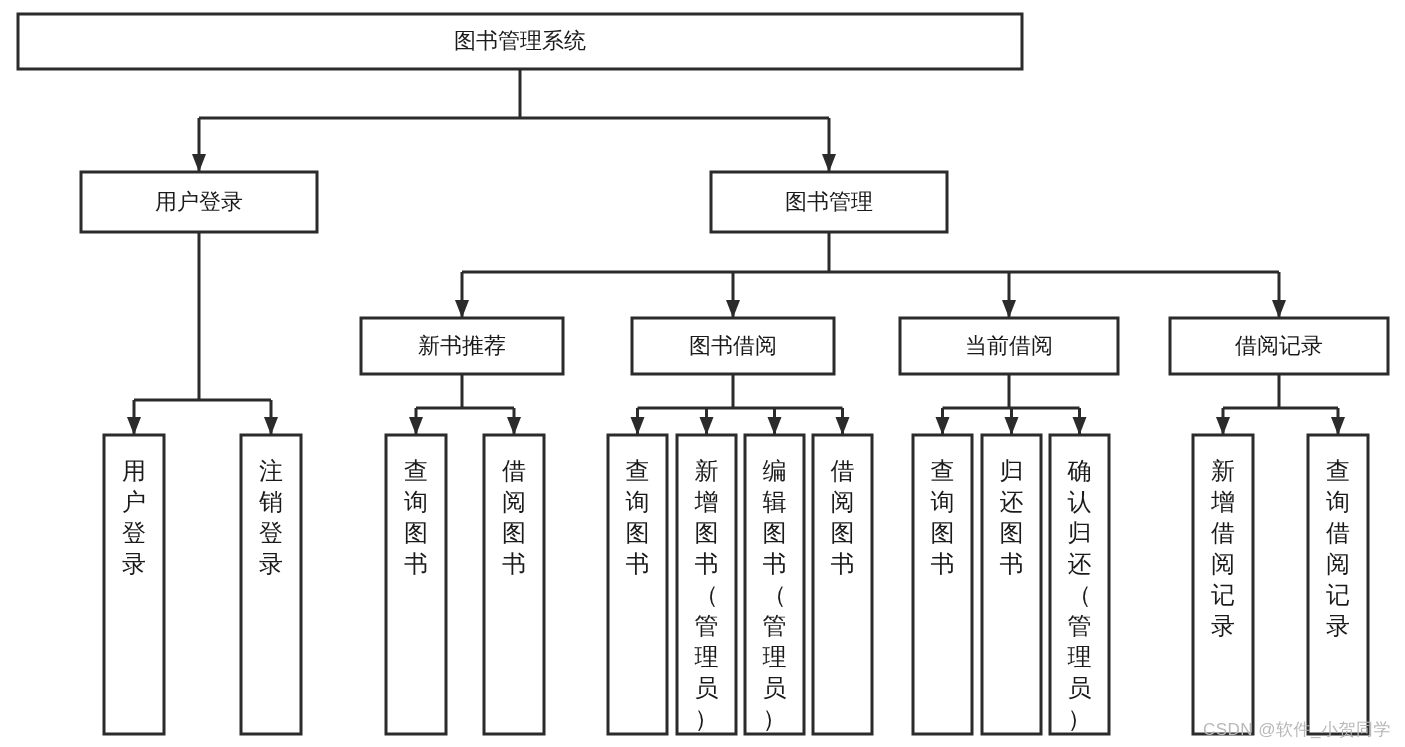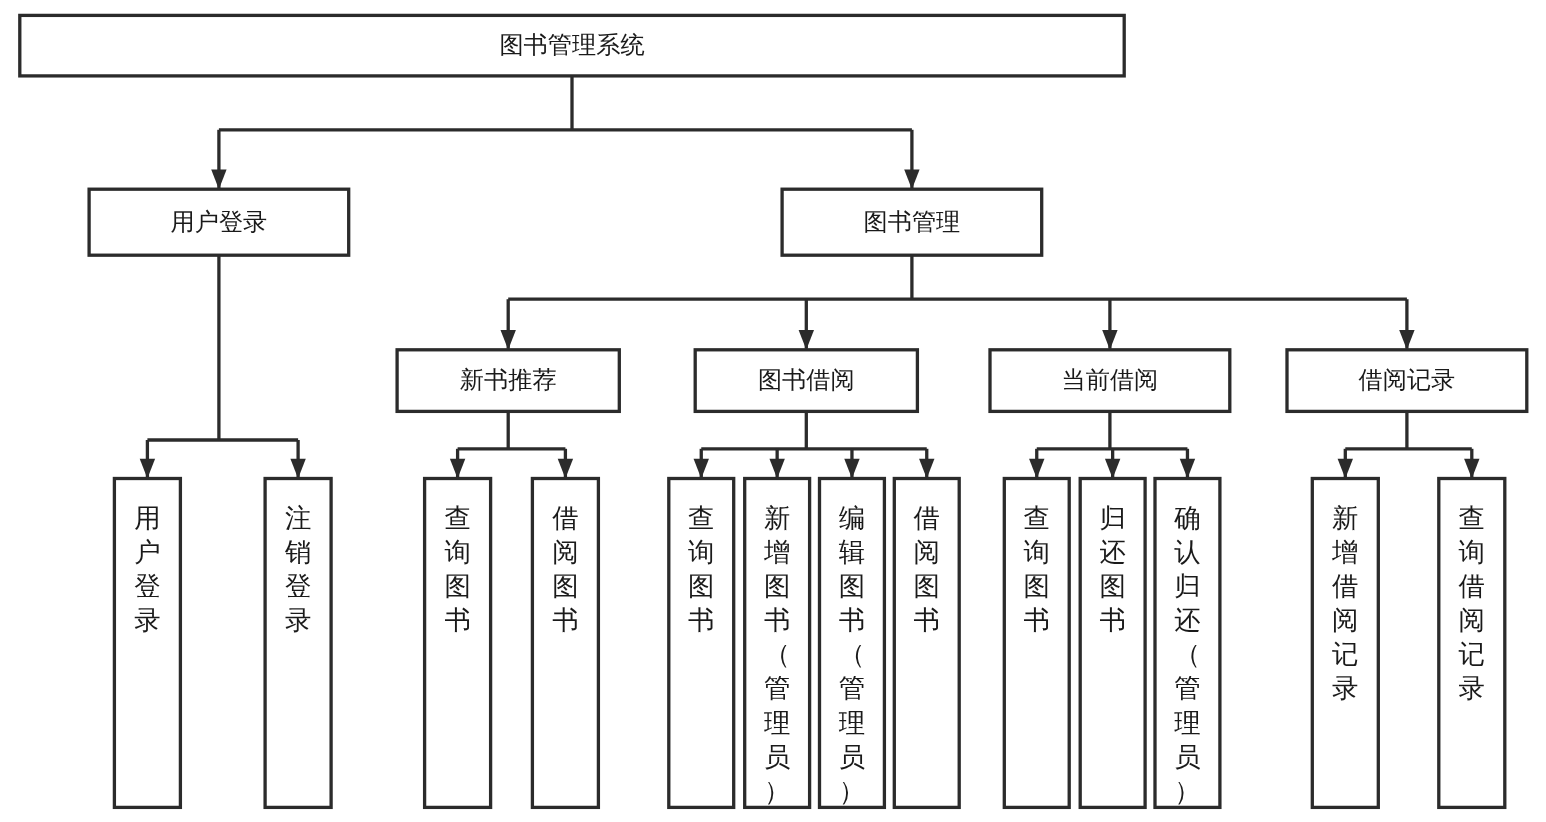--- a/index.html
+++ b/index.html
@@ -203,13 +203,14 @@
         <g>
           <rect x="1193" y="435" width="60" height="299" class="node-rect"></rect>
           <text x="1223" y="479" class="node-label-vertical"><tspan x="1223" dy="0">新</tspan><tspan x="1223" dy="31">增</tspan><tspan x="1223" dy="31">借</tspan><tspan x="1223" dy="31">阅</tspan><tspan x="1223" dy="31">记</tspan><tspan x="1223" dy="31">录</tspan></text>
         </g>
         <g>
           <rect x="1308" y="435" width="60" height="299" class="node-rect"></rect>
           <text x="1338" y="479" class="node-label-vertical"><tspan x="1338" dy="0">查</tspan><tspan x="1338" dy="31">询</tspan><tspan x="1338" dy="31">借</tspan><tspan x="1338" dy="31">阅</tspan><tspan x="1338" dy="31">记</tspan><tspan x="1338" dy="31">录</tspan></text>
         </g>
       </g>
   </svg>
+  <div class="watermark">CSDN @软件_小贺同学</div>
 </div>
 
 </body></html>

